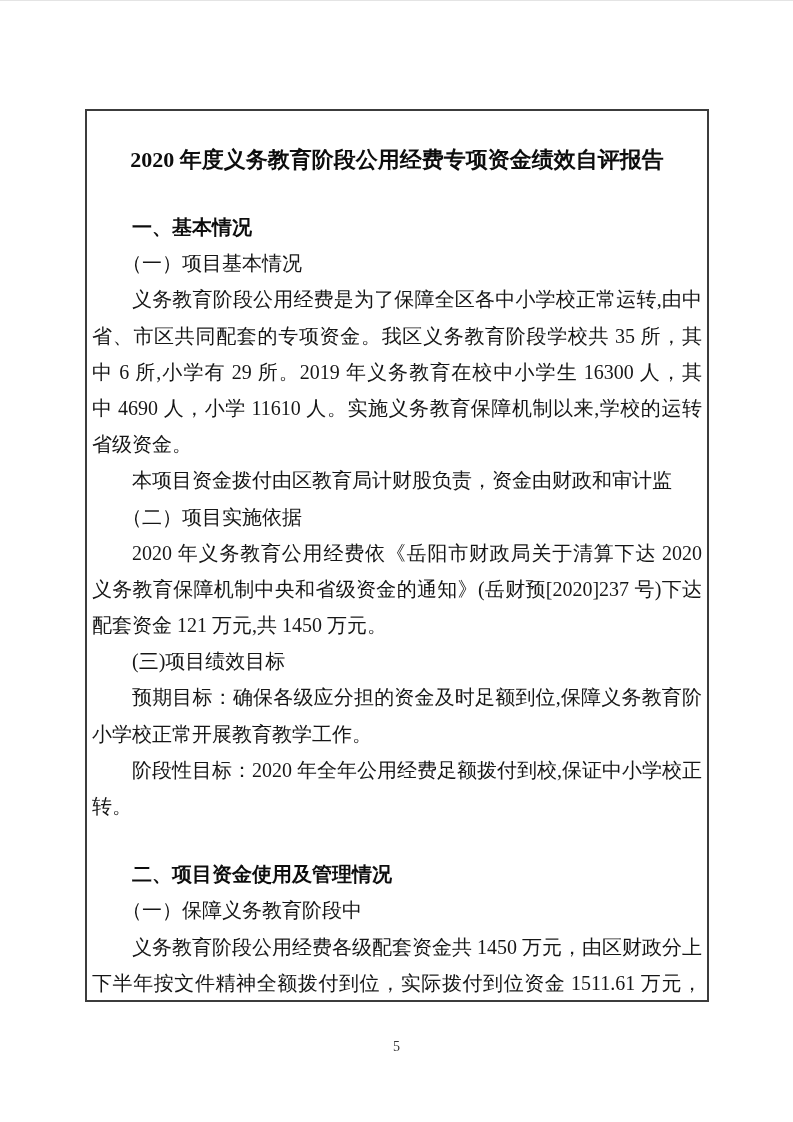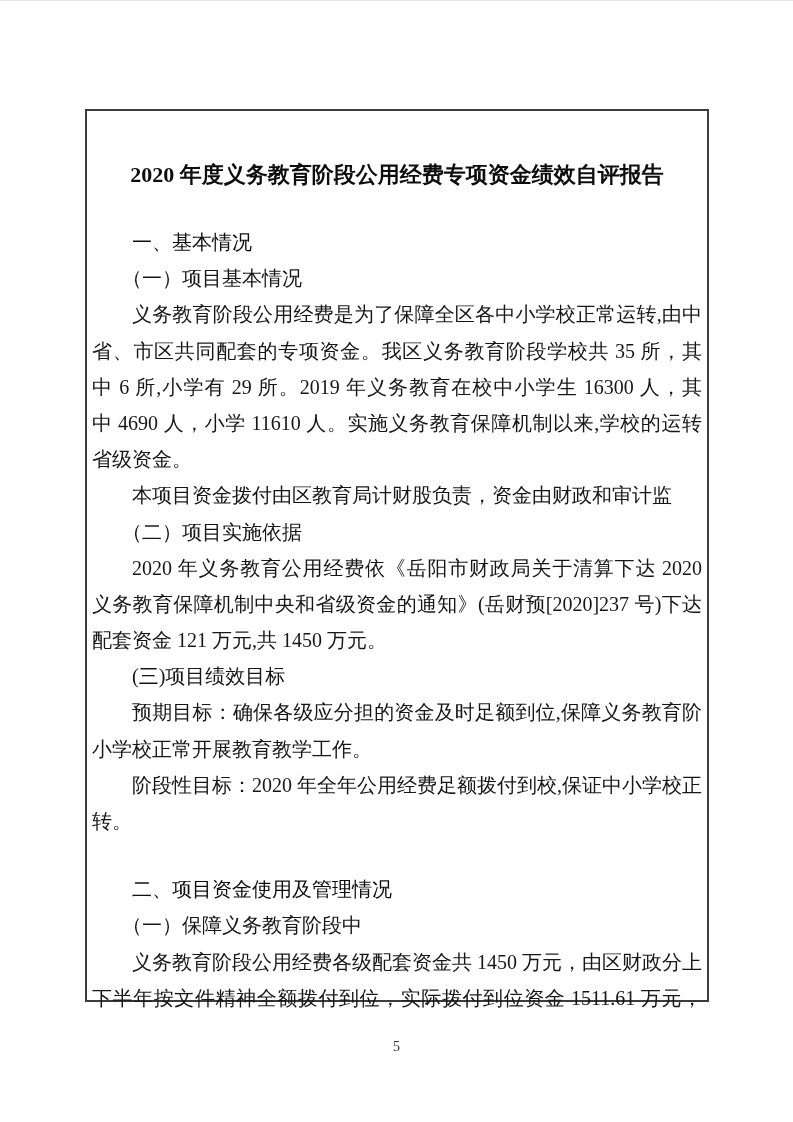--- a/index.html
+++ b/index.html
@@ -13,21 +13,21 @@
     box-sizing: border-box;
     overflow: hidden;
   }
   .page { position: absolute; inset: 0; }
   .frame {
     position: absolute;
     left: 85px; top: 108px;
     width: 624px; height: 893px;
     border: 2px solid #3c3c3c;
     box-sizing: border-box;
-    padding: 15px 5px;
+    padding: 0 5px;
     background: #ffffff;
   }
   .doc-title {
     margin-top: 32px;
     text-align: center;
     font-weight: bold;
     font-size: 22px;
     line-height: 34px;
     color: #0d0d0d;
     white-space: nowrap;
@@ -39,21 +39,21 @@
     height: 36.2px;
     text-align: left;
     color: #161616;
     overflow: hidden;
   }
   .line.fill {
     text-align: justify;
     text-align-last: justify;
   }
   .line.bold {
-    font-weight: normal;
+    font-weight: bold;
     font-size: 20px;
     color: #0d0d0d;
     margin-top: 32px;
   }
   .line.ind2  { text-indent: 2em; }
   .line.ind15 { text-indent: 1.5em; }
   .page-number {
     position: absolute;
     left: 0; right: 0;
     top: 1038px;

